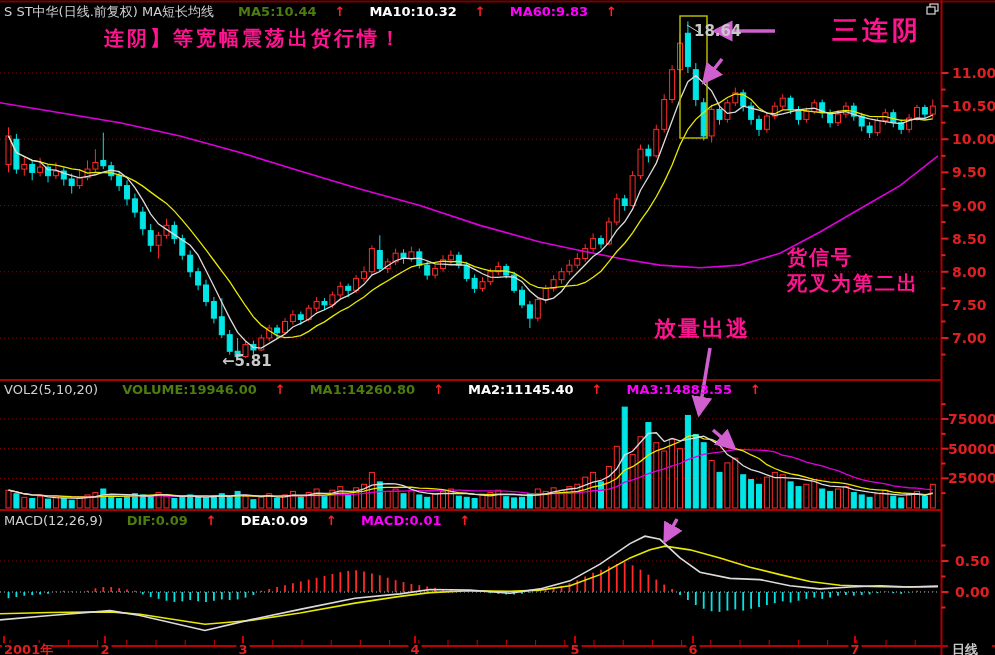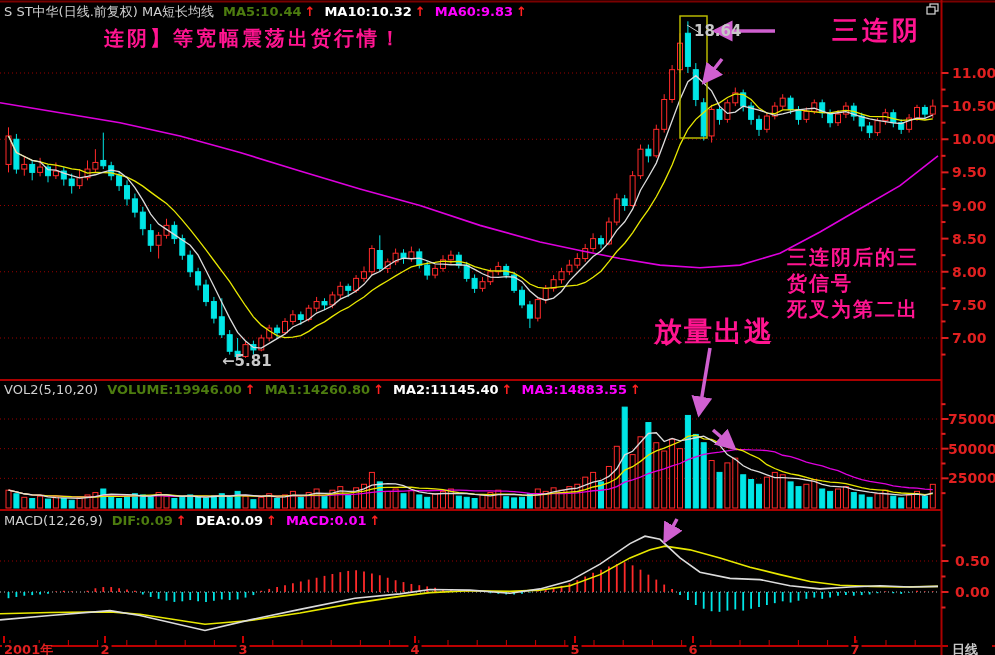--- a/index.html
+++ b/index.html
@@ -1,27 +1,27 @@
 <!DOCTYPE html>
 <html><head>
 <meta charset="utf-8">
 <style>
   html,body{margin:0;padding:0;background:#000;}
   #screen{position:relative;width:995px;height:655px;background:#000;overflow:hidden;
           font-family:"DejaVu Sans",sans-serif;}
   #chart{position:absolute;left:0;top:0;}
-  .hdr{position:absolute;left:4px;display:flex;gap:9px;font-size:13px;font-weight:bold;
+  .hdr{position:absolute;left:4px;display:flex;gap:24px;font-size:13px;font-weight:bold;
        white-space:nowrap;align-items:baseline;}
   .hdr .t{color:#d0d0d0;font-weight:normal;}
   .w{color:#4d7c0f;} .y{color:#ffffff;} .m{color:#ff00ff;} .up{color:#ff2020;margin-left:-6px;}
   .note{position:absolute;font-weight:bold;line-height:1;}
   .gray{position:absolute;color:#c8c8c8;font-size:15px;font-weight:bold;}
   #topnote{left:104px;top:27px;font-size:20px;line-height:23px;letter-spacing:3px;}
   #threeyin{left:832px;top:17px;font-size:26px;letter-spacing:4px;}
-  #escape{left:654px;top:318px;font-size:28px;letter-spacing:2px;}
+  #escape{left:654px;top:318px;font-size:22px;letter-spacing:2px;}
   #deathnote{left:787px;top:244px;font-size:20px;line-height:26px;letter-spacing:2px;}
   #peaklabel{left:694px;top:22px;}
   #lowlabel{left:222px;top:352px;}
 </style>
 </head>
 <body>
 
 <div id="screen">
   <svg id="chart" width="995" height="655" xmlns="http://www.w3.org/2000/svg">
       <g>
@@ -695,20 +695,19 @@
   </div>
 
   <div id="topnote" class="note pink" style="color: rgb(255, 20, 144);">
     <div>连阴】等宽幅震荡出货行情！</div>
   </div>
 
   <div id="threeyin" class="note pink" style="color: rgb(255, 20, 144);">三连阴</div>
   <div id="escape" class="note pink" style="color: rgb(255, 20, 144);">放量出逃</div>
 
   <div id="deathnote" class="note pink" style="color: rgb(255, 20, 144);">
-    <div>三连阴后的三</div>
     <div>货信号</div>
     <div>死叉为第二出</div>
   </div>
 
   <div id="peaklabel" class="gray">18.64</div>
   <div id="lowlabel" class="gray">←5.81</div>
 </div>
 
 </body></html>

